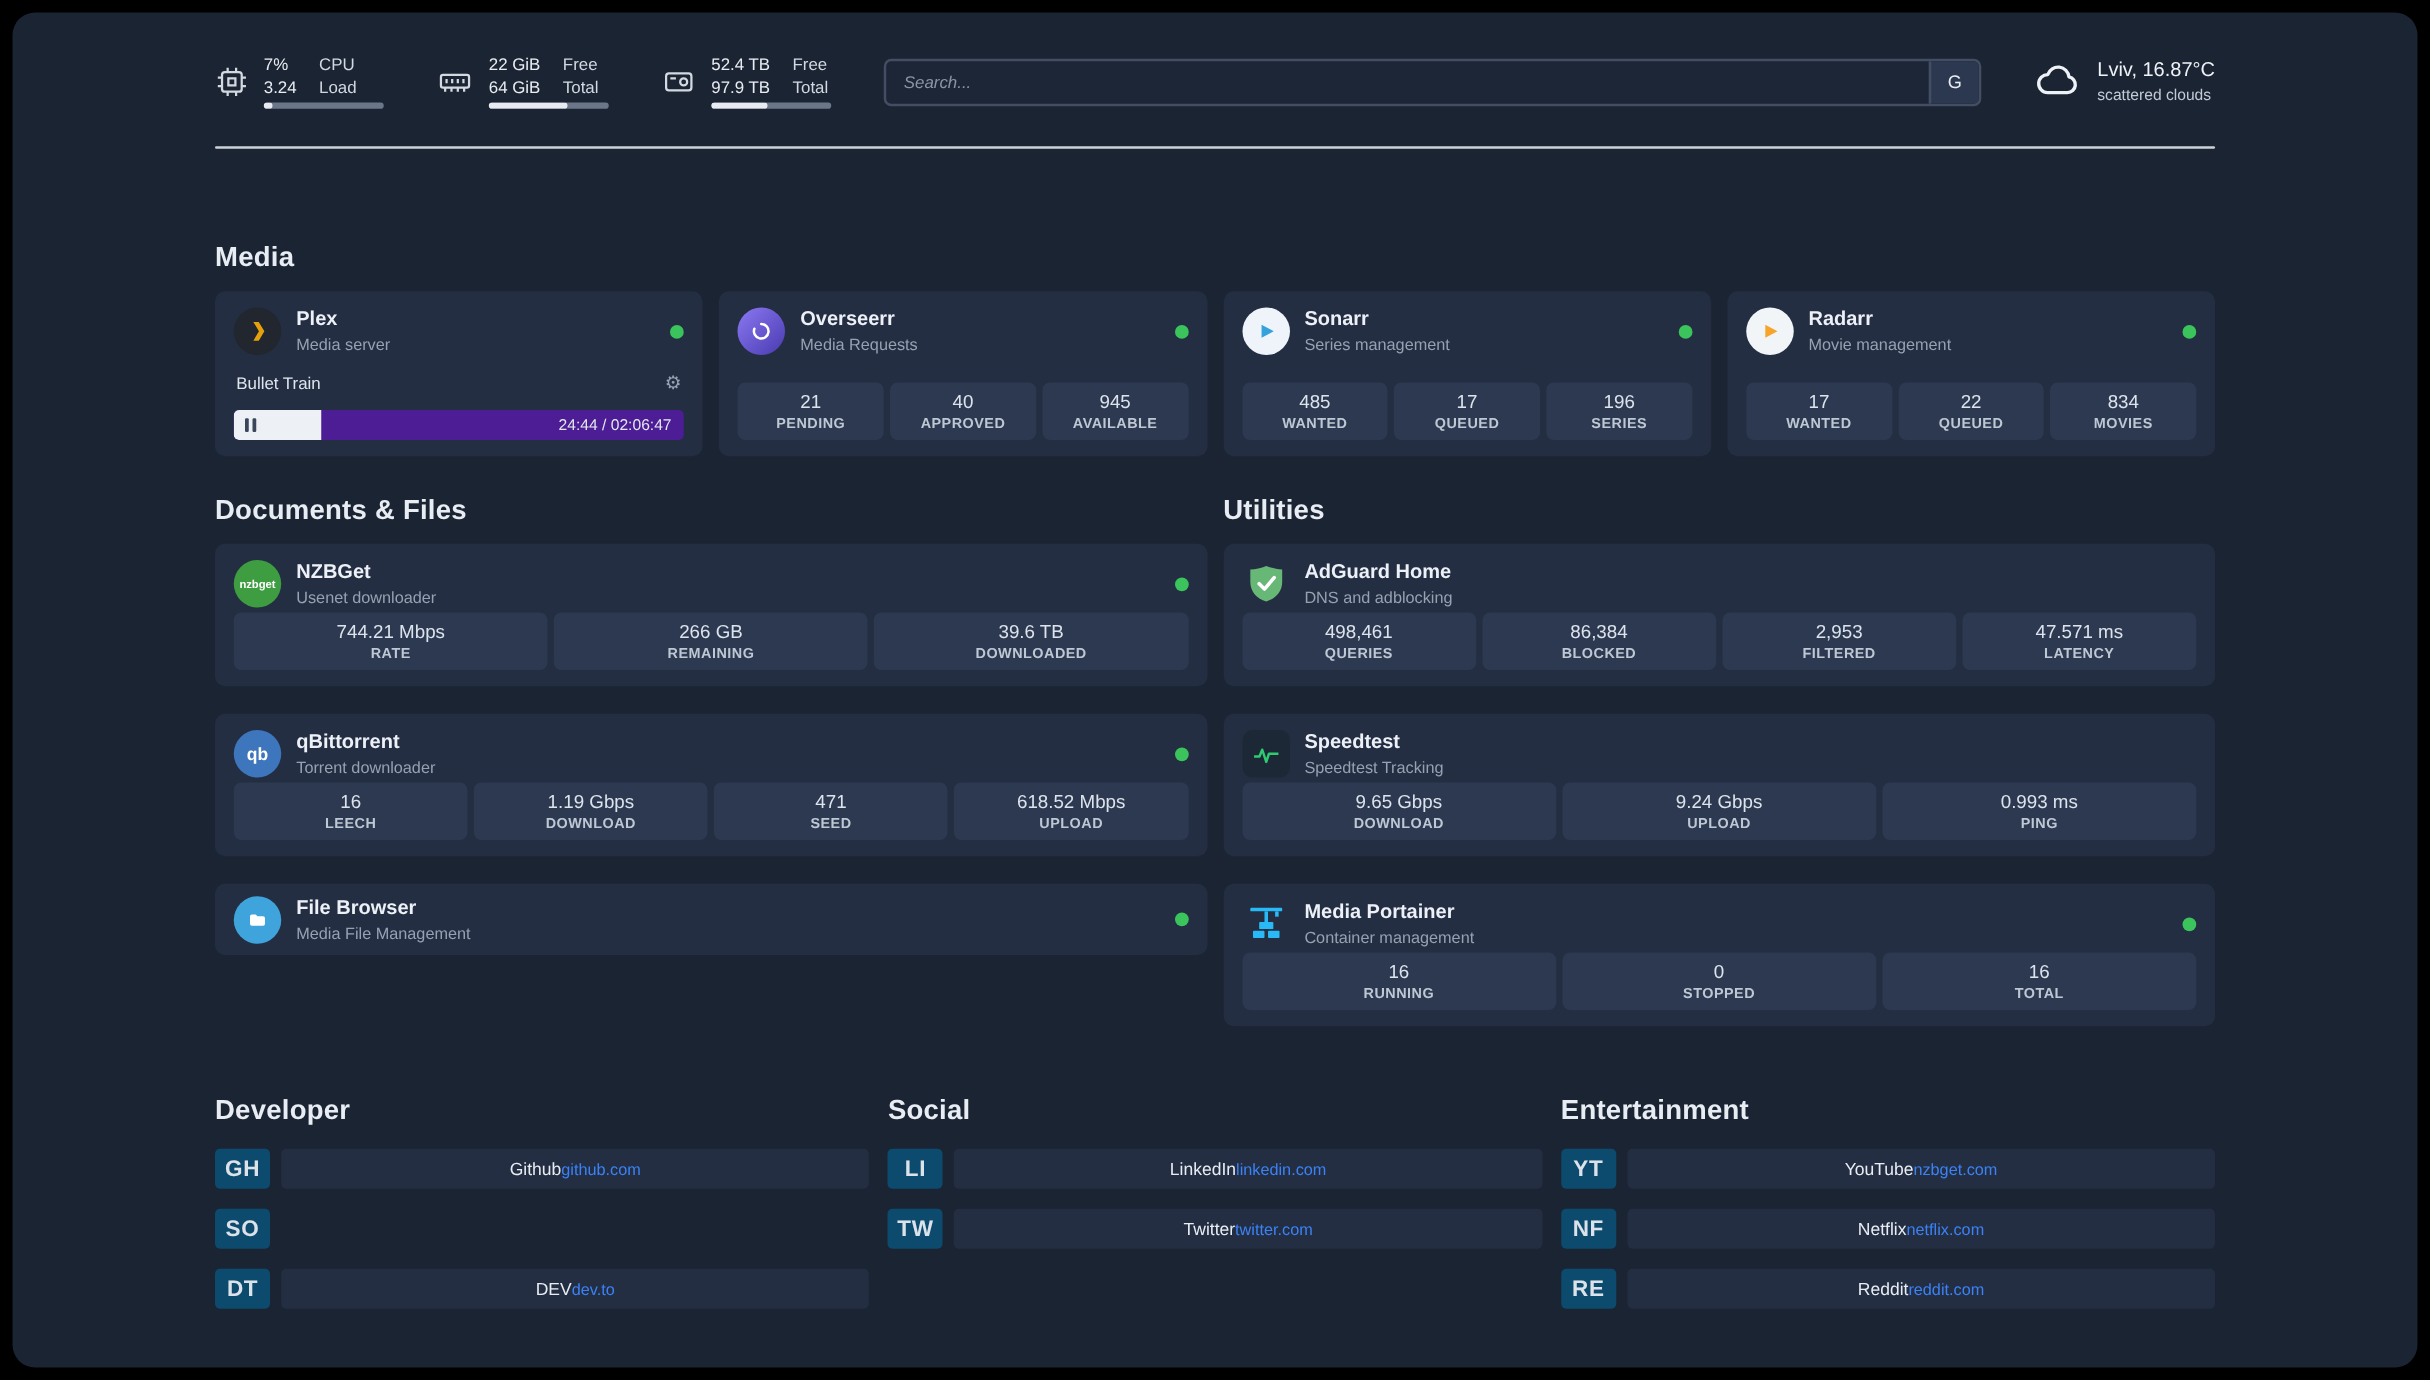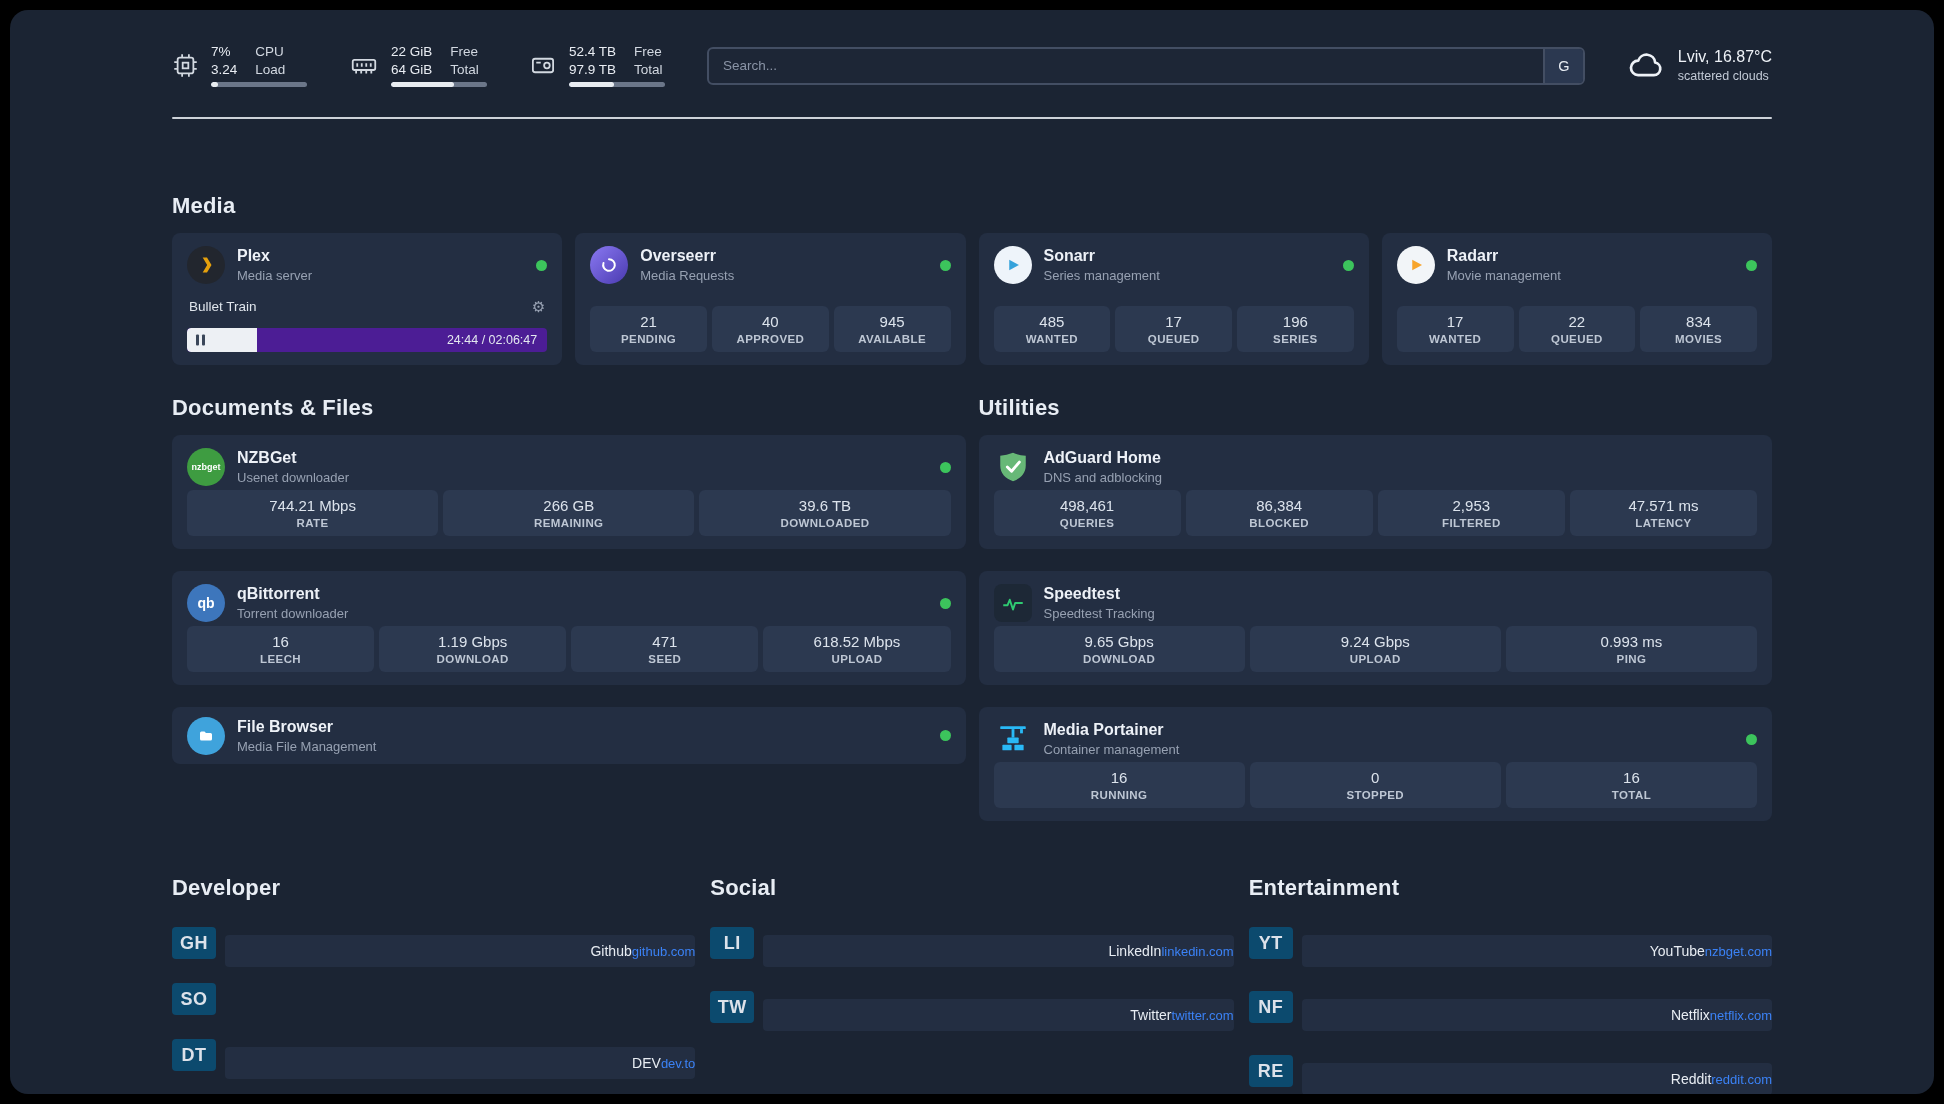--- a/index.html
+++ b/index.html
@@ -28,20 +28,21 @@
   .mini-bar .fill { height: 100%; background: #e8ecf1; border-radius: 3px; }
 
   .searchbar {
     flex: 1; height: 38px; display: flex; align-items: stretch;
     background: #1d2636; border: 2px solid #434e63; border-radius: 6px; overflow: hidden;
   }
   .searchbar input {
     flex: 1; background: transparent; border: none; outline: none;
     color: #dfe5ec; font-size: 13.5px; padding: 12px 14px;
     font-family: "Liberation Sans", sans-serif;
+    font-style: italic;
   }
   .searchbar input::placeholder { color: #8a94a6; }
   .g-btn {
     width: 40px; display: flex; align-items: center; justify-content: center;
     background: #2b3850; border-left: 2px solid #434e63;
     color: #e8edf3; font-size: 14.5px; cursor: pointer;
   }
   .weather { display: flex; align-items: center; gap: 13px; }
   .weather-col { display: flex; flex-direction: column; gap: 3px; }
   .weather-loc { font-size: 16px; color: #eef2f7; }
@@ -109,21 +110,21 @@
   .bm-title { margin-bottom: 18px; }
   .bm-list { display: flex; flex-direction: column; gap: 16px; }
   .bm-row { display: flex; align-items: center; gap: 9px; cursor: pointer; }
   .bm-abbr {
     width: 44px; height: 32px; border-radius: 4px; background: #0c4a6e;
     display: flex; align-items: center; justify-content: center;
     font-size: 18px; font-weight: 600; color: #dce2ea; letter-spacing: .5px; flex: 0 0 auto;
   }
   .bm-pill {
     flex: 1; height: 32px; border-radius: 4px; background: #232e42;
-    display: flex; align-items: center; justify-content: flex-end; padding: 0 0; margin-top: 16px;
+    display: flex; align-items: center; justify-content: center; padding: 0 26px;
   }
   .bm-name { font-size: 14px; color: #e8edf3; }
   .bm-domain { font-size: 13px; color: #3b82f6; }
 </style>
 </head>
 <body>
 
 <div class="panel">
   <div class="content">
 

